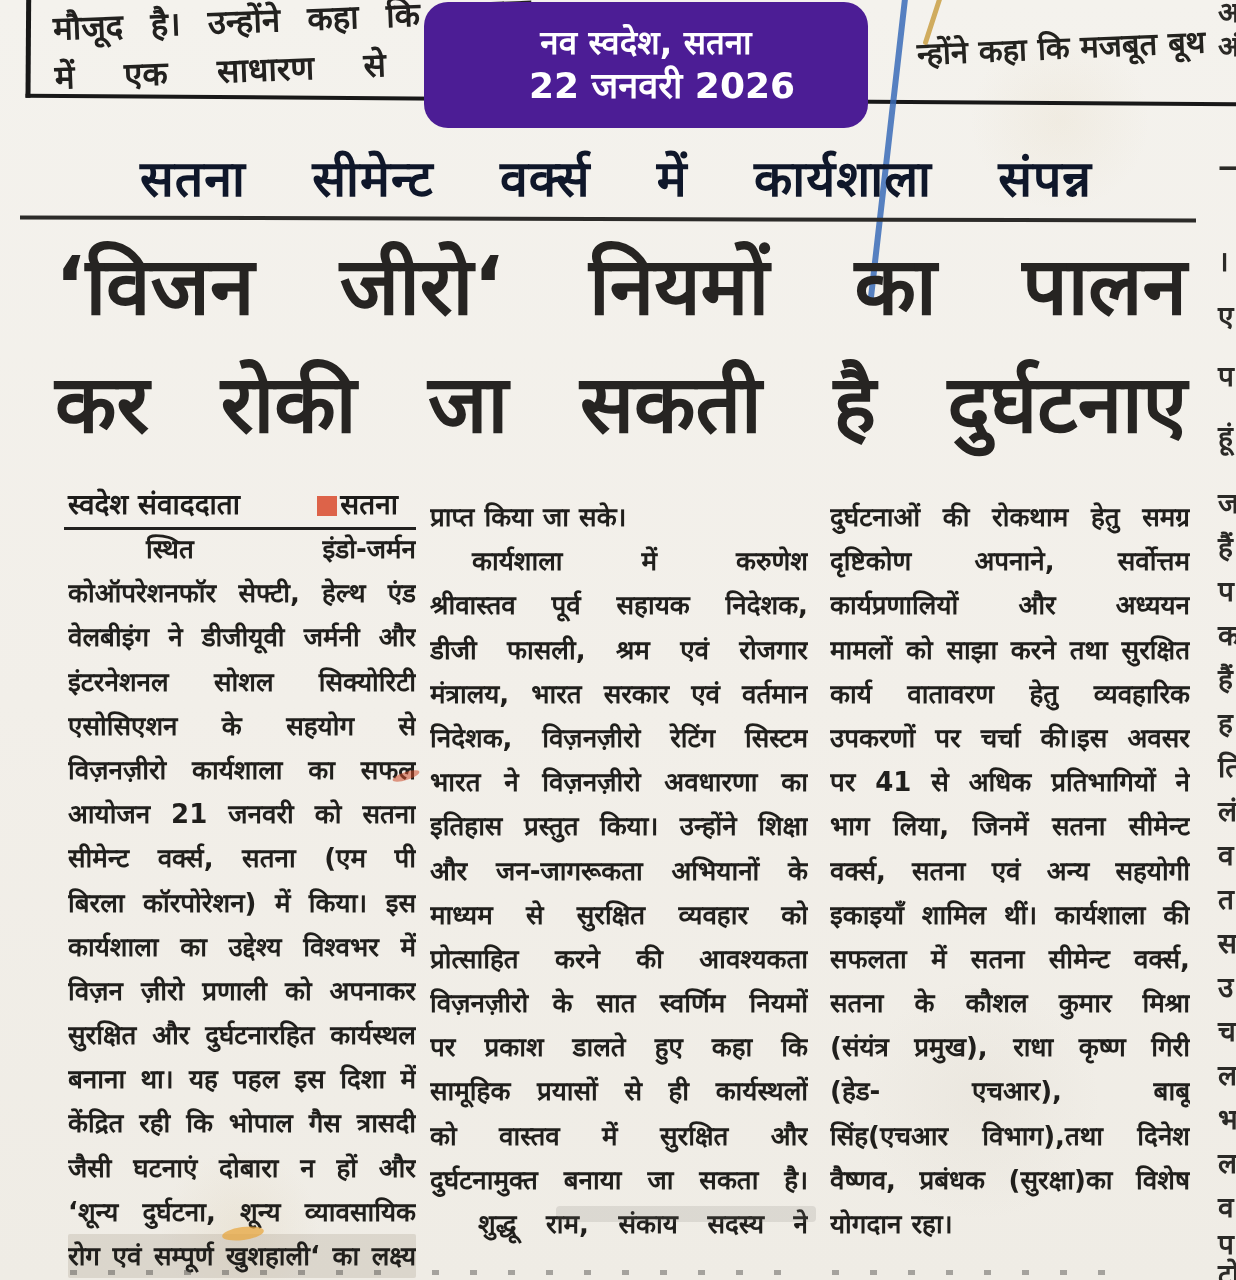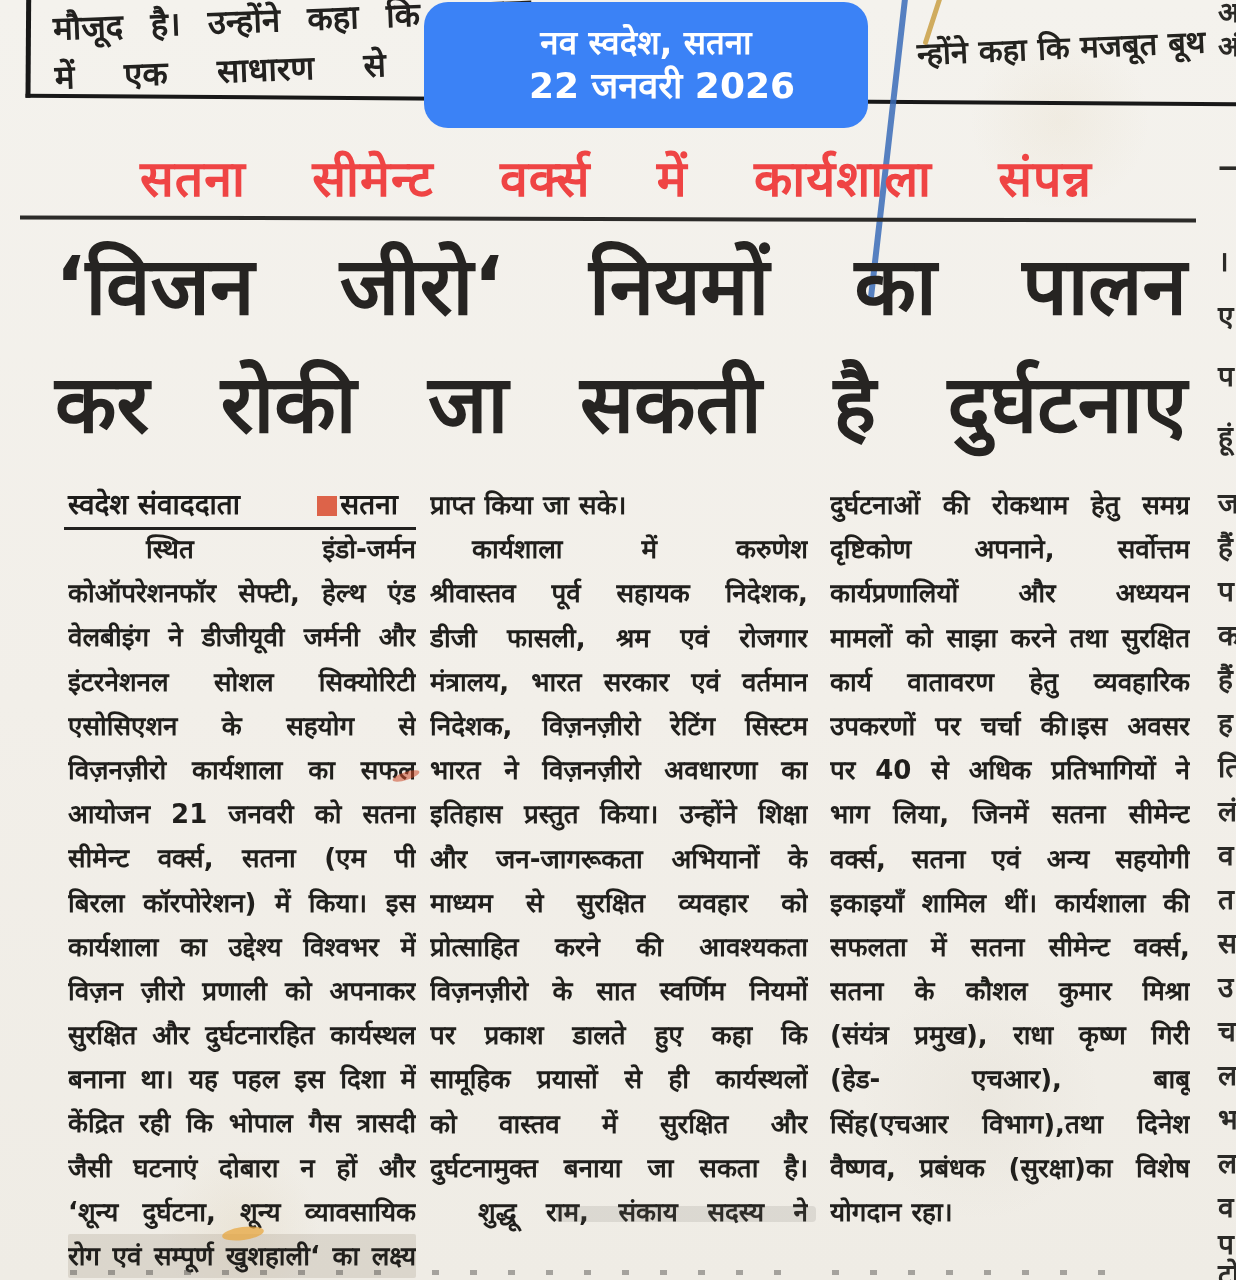--- a/index.html
+++ b/index.html
@@ -57,42 +57,42 @@
     transform:rotate(-8deg); opacity:.7;}
   .squiggle-red{left:392px; top:772px; width:28px; height:8px; border-radius:50%;
     transform:rotate(-18deg); opacity:.55;}
   .smudge-grey{left:556px; top:1206px; width:260px; height:16px;
     background:rgba(120,115,105,.16); border-radius:4px;}
 
   
   .kicker{
     left:140px; top:146px; width:952px;
     font-size:50px; font-weight:800; line-height:66px;
-    letter-spacing:1px; color:#ef4444;
+    letter-spacing:1px; color:#0f172a;
     text-align:justify; text-align-last:justify; white-space:nowrap;
   }
   .kicker-rule{left:20px; top:217px; width:1176px; height:4px; background:#2c2b29; transform:rotate(.15deg);}
   .headline{
     left:55px; top:228px; width:1132px;
     font-size:80px; font-weight:900; line-height:118px;
     color:#262422; letter-spacing:0px;
   }
   .headline .h-line{text-align:justify; text-align-last:justify; white-space:nowrap;}
 
   
   .byline{
     left:68px; top:481px; width:330px; height:44px;
     display:flex; justify-content:space-between; align-items:center;
     font-size:28px; font-weight:700; color:#1d1c1a;
   }
   .byline .sq{display:inline-block; width:20px; height:20px; margin-right:3px; vertical-align:-2px;}
   .byline-rule{left:64px; top:527px; width:352px; height:3px; background:#22211f;}
 
   
-  .col{top:483px; font-size:26px; font-weight:600; color:#201f1c;}
+  .col{top:495px; font-size:26px; font-weight:600; color:#201f1c;}
   .col .bline{
     height:44.2px; line-height:44.2px; overflow:hidden;
     text-align:justify; text-align-last:justify; text-justify:inter-word;
     word-spacing:1px;
   }
   .col .bline.nojust{text-align:left; text-align-last:left;}
   .col .bline.hl{background:rgba(150,138,118,.22); border-radius:2px;}
   .col1{left:68px;  top:527px; width:348px;}
   .col2{left:430px; width:378px;}
   .col3{left:830px; width:360px;}
@@ -114,21 +114,21 @@
 <div class="abs top-left-box"></div>
 <div class="abs top-left-text">
   <div class="tl-line">मौजूद है। उन्होंने कहा कि भाजपा</div>
   <div class="tl-line">में एक साधारण से साधारण</div>
 </div>
 <div class="abs top-right-text">न्होंने कहा कि मजबूत बूथ</div>
 
 <div class="abs pen-blue" id="pen-blue" style="background: rgb(58, 108, 184);"></div>
 <div class="abs stain-gold" id="stain-gold" style="background: rgb(199, 154, 58);"></div>
 
-<div class="abs badge" id="badge" style="background: #3b82f6; color: rgb(255, 255, 255);">
+<div class="abs badge" id="badge" style="background: #4c1d95; color: rgb(255, 255, 255);">
   <div class="b1">नव स्वदेश, सतना</div>
   <div class="b2">22 जनवरी 2026</div>
 </div>
 
 <div class="abs kicker">सतना सीमेन्ट वर्क्स में  कार्यशाला संपन्न</div>
 <div class="abs kicker-rule"></div>
 <div class="abs headline">
   <div class="h-line">‘विजन जीरो‘ नियमों का पालन</div>
   <div class="h-line">कर रोकी जा सकती है दुर्घटनाए</div>
 </div>
@@ -177,21 +177,21 @@
     <div class="bline">दुर्घटनामुक्त बनाया जा सकता है।</div>
     <div class="bline" style="text-indent: 48px;">शुद्धू राम, संकाय सदस्य ने</div>
   </div>
 <div class="abs col col3">
     <div class="bline">दुर्घटनाओं की रोकथाम हेतु समग्र</div>
     <div class="bline">दृष्टिकोण अपनाने, सर्वोत्तम</div>
     <div class="bline">कार्यप्रणालियों और अध्ययन</div>
     <div class="bline">मामलों को साझा करने तथा सुरक्षित</div>
     <div class="bline">कार्य वातावरण हेतु व्यवहारिक</div>
     <div class="bline">उपकरणों पर चर्चा की।इस अवसर</div>
-    <div class="bline">पर 40 से अधिक प्रतिभागियों ने</div>
+    <div class="bline">पर 41 से अधिक प्रतिभागियों ने</div>
     <div class="bline">भाग लिया, जिनमें सतना सीमेन्ट</div>
     <div class="bline">वर्क्स, सतना एवं अन्य सहयोगी</div>
     <div class="bline">इकाइयाँ शामिल थीं। कार्यशाला की</div>
     <div class="bline">सफलता में सतना सीमेन्ट वर्क्स,</div>
     <div class="bline">सतना के  कौशल कुमार मिश्रा</div>
     <div class="bline">(संयंत्र प्रमुख),  राधा कृष्ण गिरी</div>
     <div class="bline">(हेड-  एचआर),  बाबू</div>
     <div class="bline">सिंह(एचआर विभाग),तथा दिनेश</div>
     <div class="bline">वैष्णव, प्रबंधक (सुरक्षा)का विशेष</div>
     <div class="bline nojust">योगदान रहा।</div>

